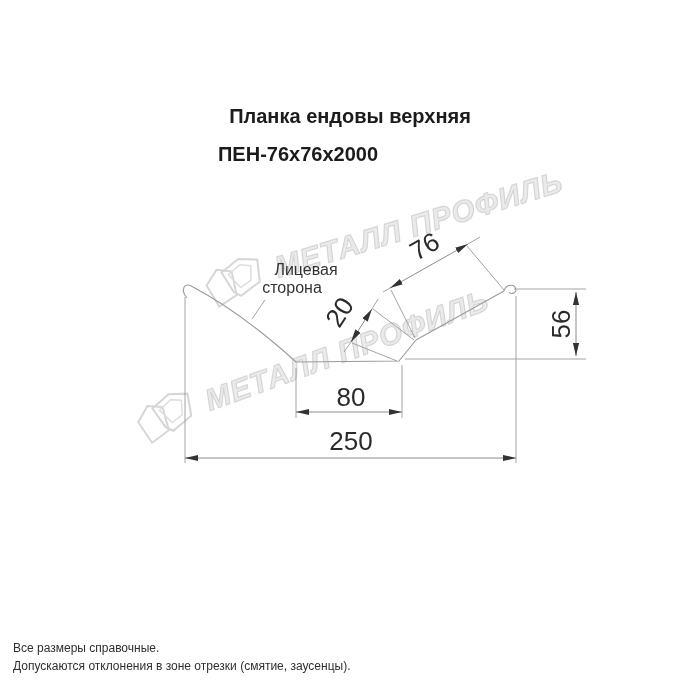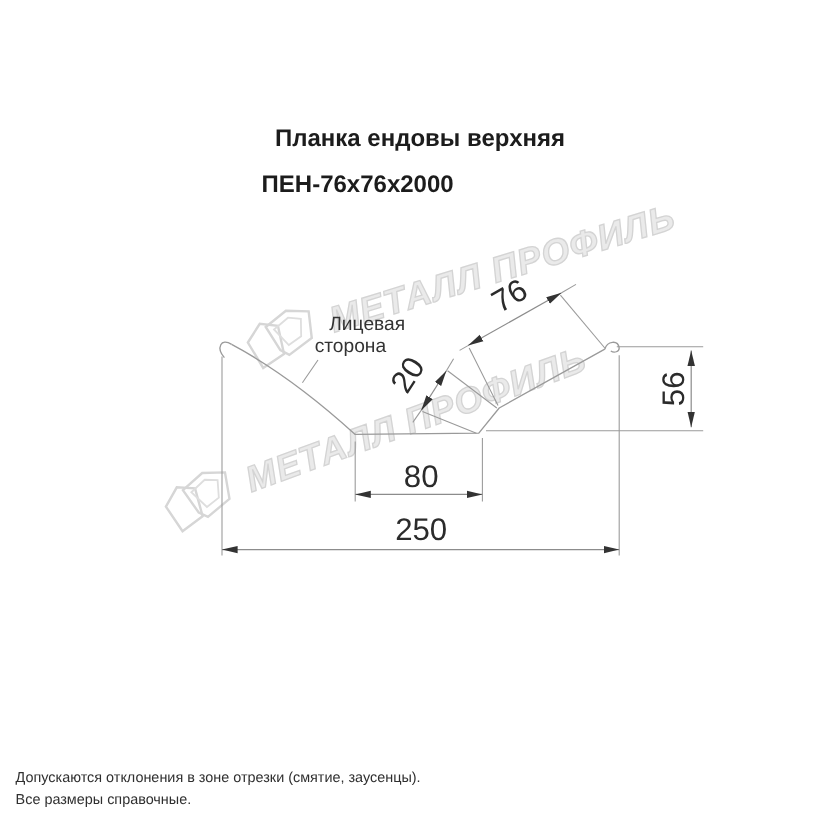--- a/index.html
+++ b/index.html
@@ -106,17 +106,17 @@
       <line class="ext" x1="373" y1="309" x2="414" y2="340"></line>
       <line class="ext" x1="352" y1="343" x2="397" y2="361"></line>
       <line class="ext" x1="344" y1="352" x2="351" y2="342"></line>
       <line class="ext" x1="372" y1="309" x2="378" y2="299"></line>
       <line class="dim" x1="351" y1="342" x2="372" y2="309" marker-start="url(#arr)" marker-end="url(#arr)"></line>
       <text class="dimtxt" text-anchor="middle" transform="translate(347,317) rotate(-57)">20</text>
     </g>
   </svg>
 
   <div class="footer">
+    <div>Все размеры справочные.</div>
     <div>Допускаются отклонения в зоне отрезки (смятие, заусенцы).</div>
-    <div>Все размеры справочные.</div>
   </div>
 
 </div>
 
 </body></html>

